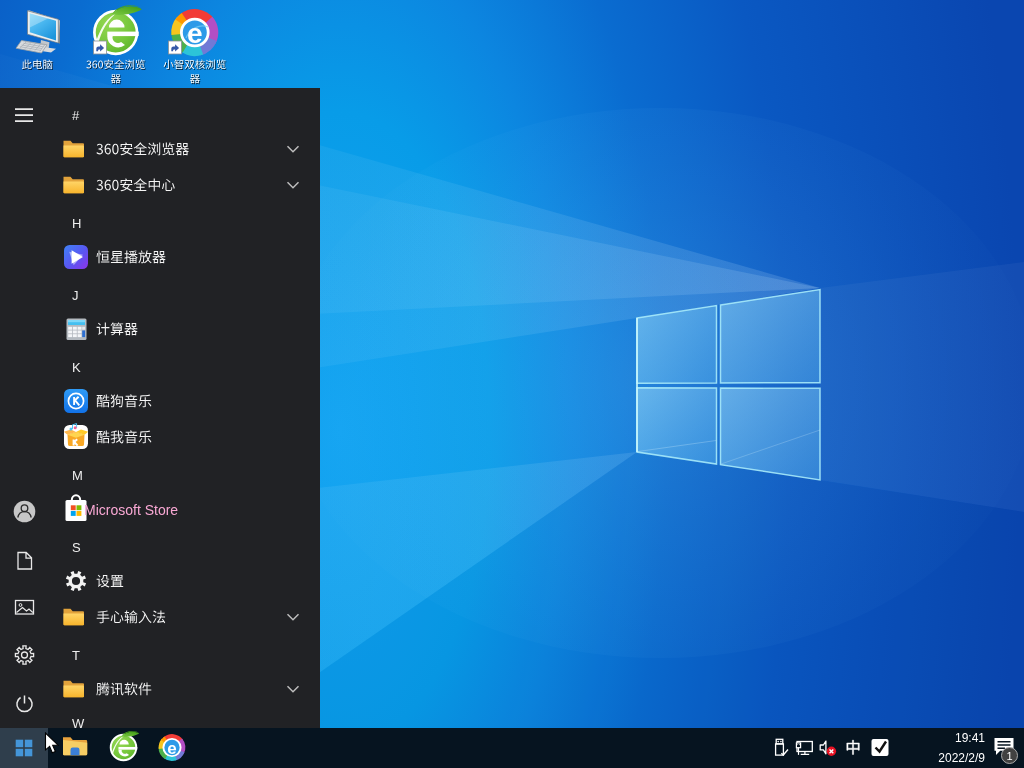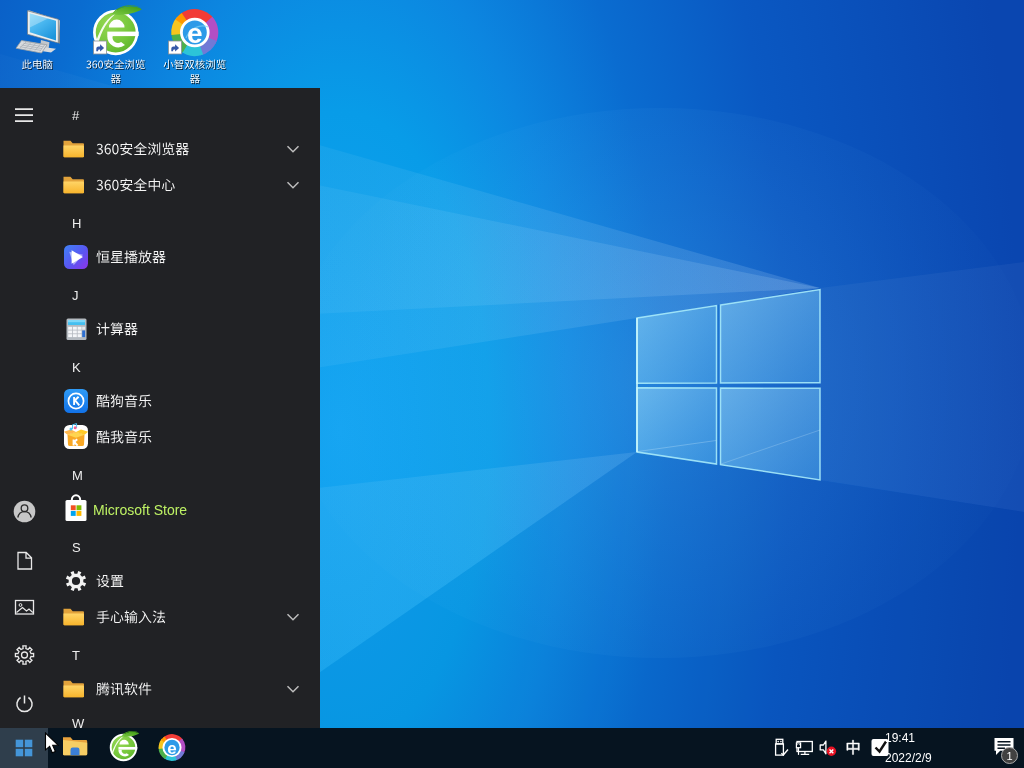--- a/index.html
+++ b/index.html
@@ -1,19 +1,19 @@
 <!DOCTYPE html>
 <html><head><meta charset="utf-8"><style>
 *{margin:0;padding:0;box-sizing:border-box}
 html,body{width:1024px;height:768px;overflow:hidden;background:#0a4ab4;font-family:"Liberation Sans",sans-serif}
 .abs{position:absolute}
 #menu{position:absolute;left:0;top:88px;width:320px;height:640px;background:#212225;overflow:hidden}
 #bar{position:absolute;left:0;top:728px;width:1024px;height:40px;background:#061420}
 .hdr{position:absolute;left:72px;color:#eee;font-size:13px}
-.lbl{color:#bef264;font-size:14px;position:absolute;left:93px}
+.lbl{color:#f9a8d4;font-size:14px;position:absolute;left:84px}
 </style></head><body>
 <svg class="abs" style="left:0;top:0" width="1024" height="768" viewBox="0 0 1024 768">
 <defs>
 <radialGradient id="wg" gradientUnits="userSpaceOnUse" cx="340" cy="430" r="680" gradientTransform="matrix(1 0 0 2.13 0 -485.9)">
  <stop offset="0" stop-color="#14a4f2"></stop>
         <stop offset="0.22" stop-color="#089ce8"></stop>
  <stop offset="0.34" stop-color="#0c86e0"></stop>
         <stop offset="0.48" stop-color="#0a6cd0"></stop>
  <stop offset="0.66" stop-color="#0a58c2"></stop>
         <stop offset="1" stop-color="#0a46b0"></stop>
@@ -328,15 +328,15 @@
 <circle cx="831.4" cy="751.3" r="4.7" fill="#e81123"></circle>
 <path d="M829.5,749.4 l3.8,3.8 M833.3,749.4 l-3.8,3.8" stroke="#fff" stroke-width="1.4"></path>
     <path d="M852.4 740.2V743.0H846.8V750.3H848.0V749.4H852.4V754.4H853.6V749.4H858.1V750.2H859.3V743.0H853.6V740.2ZM848.0 748.2V744.1H852.4V748.2ZM858.1 748.2H853.6V744.1H858.1Z" fill="#fff" stroke="#fff" stroke-width="0.5"></path>
     <rect x="871.5" y="739" width="17" height="17" rx="2" fill="#fff"></rect>
 <path d="M875.5,747.5 L879.5,751.5 L886,741.5" stroke="#111" stroke-width="2.4" fill="none"></path>
     <path d="M994.5,738 h19 v12.7 h-13.3 l-4.2,4.2 v-4.2 h-1.5 Z" fill="#fff"></path>
 <path d="M997.5,741.8 h13 M997.5,745 h13 M997.5,748.2 h7.5" stroke="#061420" stroke-width="1.4"></path>
 <circle cx="1009.5" cy="755.5" r="8" fill="#414141" stroke="#a8a8a8" stroke-width="1"></circle>
 <text x="1009.5" y="759.5" font-size="11" fill="#fff" text-anchor="middle" font-family="Liberation Sans,sans-serif">1</text>
   </svg>
-<div class="abs" style="left:885px;top:727.5px;width:100px;text-align:left;color:#fff;font-size:12px;line-height:20px">19:41<br>2022/2/9</div>
+<div class="abs" style="left:885px;top:727.5px;width:100px;text-align:right;color:#fff;font-size:12px;line-height:20px">19:41<br>2022/2/9</div>
 <svg class="abs" style="left:44px;top:732px" width="20" height="24" viewBox="0 0 20 24">
 <polygon points="1.5,1 1.5,17.8 5.6,14.4 8.3,20.8 11.4,19.5 8.7,13.2 14.1,13.2" fill="#fff" stroke="#000" stroke-width="1.1"></polygon>
 </svg>
 </body></html>

